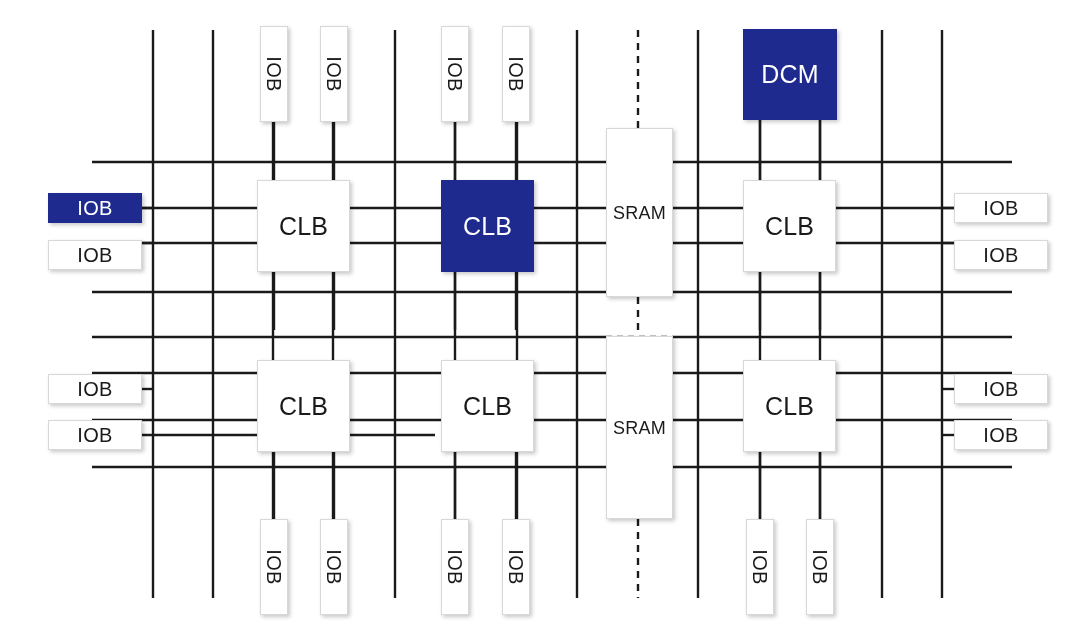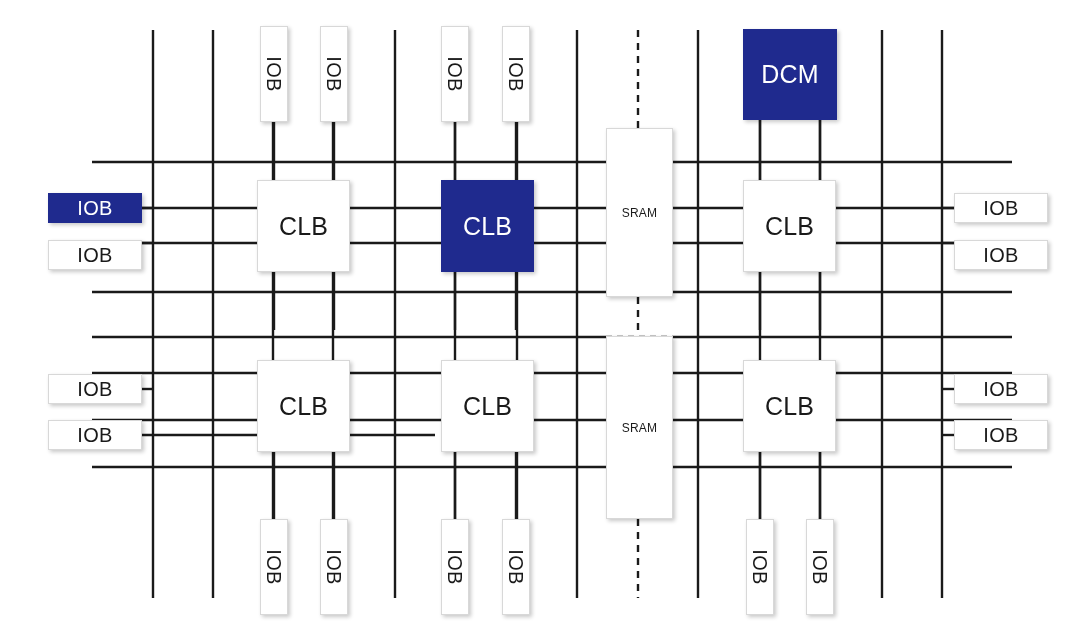--- a/index.html
+++ b/index.html
@@ -62,21 +62,21 @@
     letter-spacing: 0.3px;
   }
   
   .blk.iob-v .lbl {
     font-size: 20px;
     letter-spacing: 0.3px;
     transform: rotate(90deg);
   }
   
   .blk.sram .lbl {
-    font-size: 12px;
+    font-size: 18px;
     letter-spacing: 0.2px;
     text-align: right;
   }
 </style>
 </head>
 <body>
 
 <div id="canvas">
 
   <svg id="wires" viewBox="0 0 1080 638" width="1080" height="638" aria-hidden="true">

